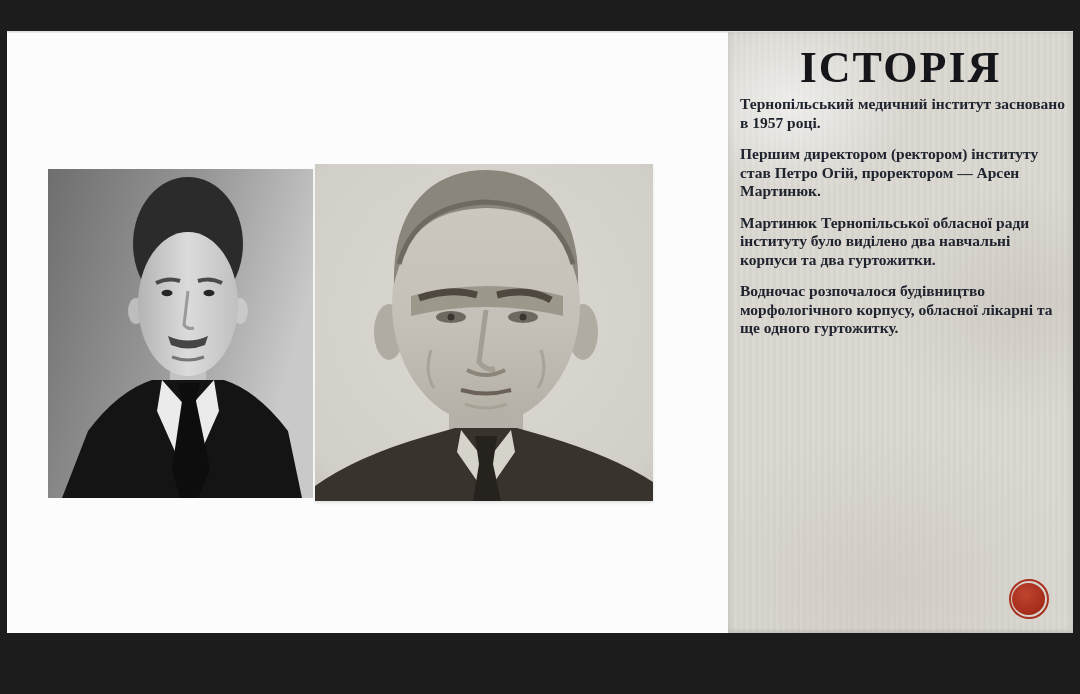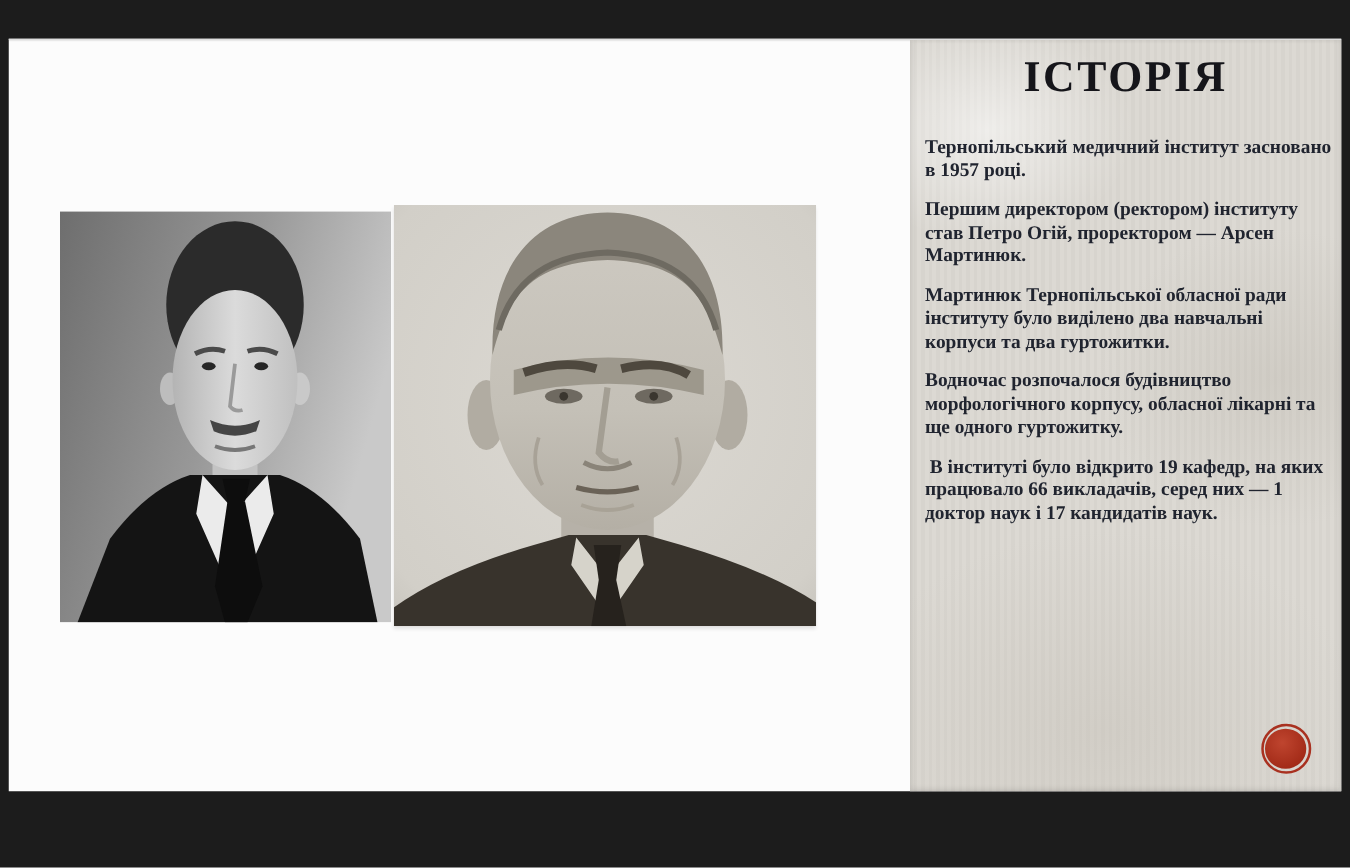--- a/index.html
+++ b/index.html
@@ -27,26 +27,26 @@
     background-image:
       radial-gradient(ellipse 180px 140px at 18% 12%, rgba(255,255,255,0.55), rgba(255,255,255,0) 65%),
       radial-gradient(ellipse 240px 200px at 85% 45%, rgba(186,181,171,0.35), rgba(186,181,171,0) 60%),
       radial-gradient(ellipse 300px 230px at 45% 92%, rgba(197,192,183,0.45), rgba(197,192,183,0) 70%),
       repeating-linear-gradient(90deg, rgba(255,255,255,0.03) 0 3px, rgba(0,0,0,0.02) 3px 6px);
     box-shadow: inset 2px 0 4px rgba(0,0,0,0.08), inset -2px -2px 5px rgba(0,0,0,0.07);
   }
   .panel-title {
     margin:0; padding:10px 0 0 0;
     text-align:center;
-    font-size:35px; font-weight:bold;
+    font-size:44px; font-weight:bold;
     letter-spacing:2px;
     color:#15151a;
   }
   .panel-body {
-    position:absolute; left:12px; right:8px; top:77px;
+    position:absolute; left:12px; right:8px; top:63px;
   }
   .panel-body p {
     margin:0 0 13px 0;
     font-size:15.5px; line-height:18.5px;
     font-weight:bold;
     color:#20242f;
     white-space:pre-wrap;
   }
   .panel-body p.justify { text-align:justify; }
   .seal {
@@ -142,21 +142,20 @@
       </svg>
     </div>
 
     <aside class="panel">
       <h1 class="panel-title">ІСТОРІЯ</h1>
       <div class="panel-body">
         <p class="justify">Тернопільський медичний інститут засновано в 1957 році.</p>
         <p>Першим директором (ректором) інституту став Петро Огій, проректором — Арсен Мартинюк.</p>
         <p>Мартинюк Тернопільської обласної ради інституту було виділено два навчальні корпуси та два гуртожитки.</p>
         <p>Водночас розпочалося будівництво морфологічного корпусу, обласної лікарні та ще одного гуртожитку.</p>
-        <p> В інституті було відкрито 19 кафедр, на яких працювало 66 викладачів, серед них — 1 доктор наук і 17 кандидатів наук.</p>
       </div>
       <div class="seal">
         <span class="seal-dot"></span>
       </div>
     </aside>
 
   </div>
 </div>
 
 </body></html>

